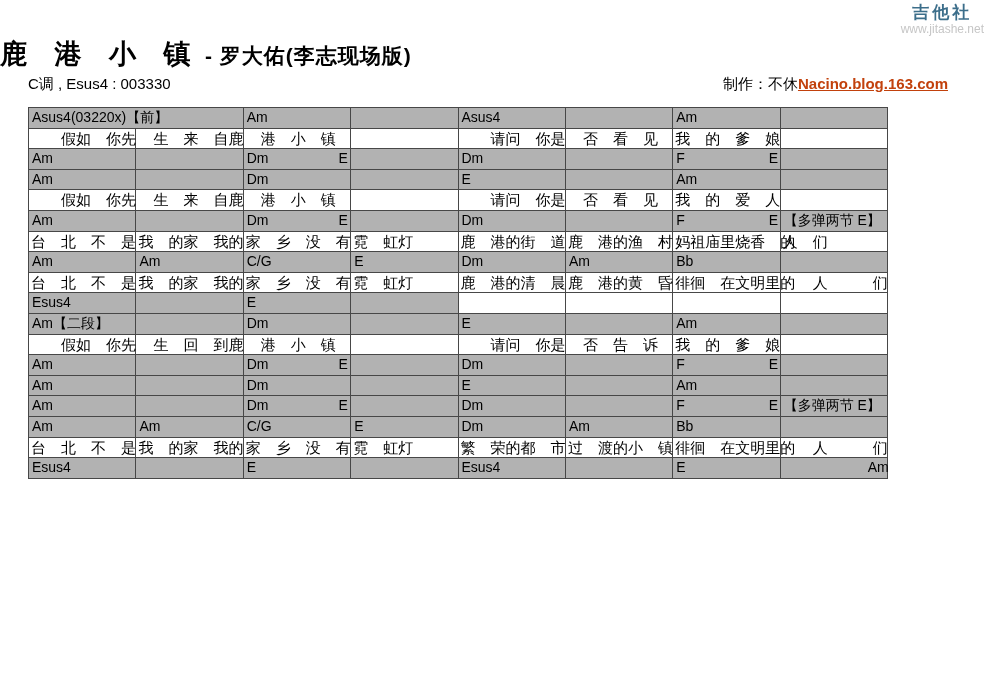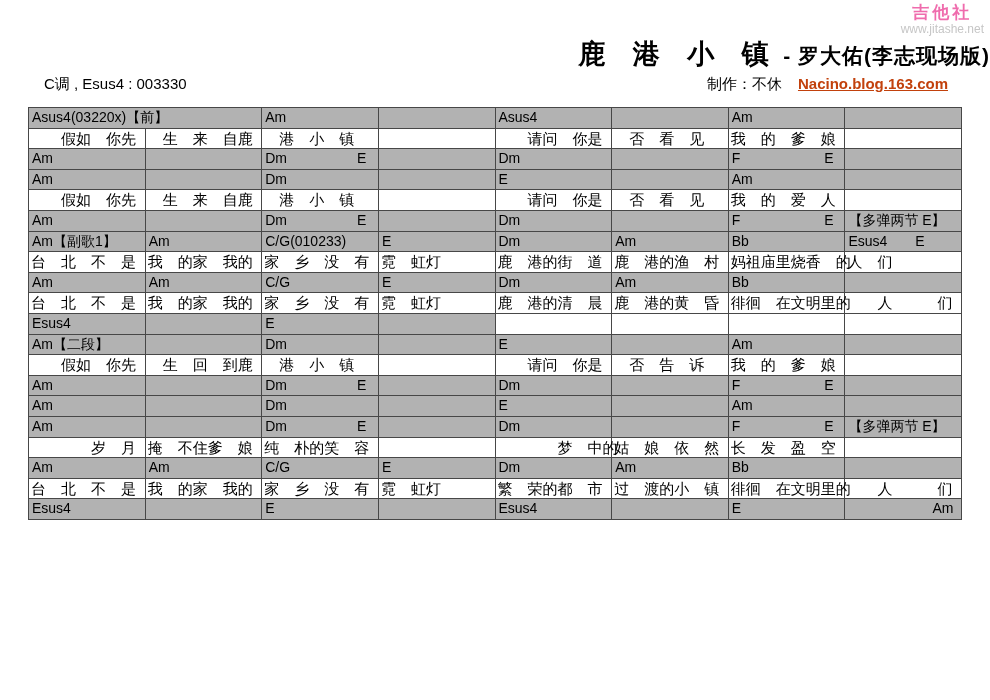--- a/index.html
+++ b/index.html
@@ -3,31 +3,31 @@
 <meta charset="utf-8">
 <style>
   html,body{margin:0;padding:0;}
   body{
     width:990px;height:700px;background:#ffffff;position:relative;
     font-family:"Liberation Sans","DejaVu Sans",sans-serif;color:#000;
     overflow:hidden;
   }
   .page{position:absolute;inset:0;}
   .watermark{position:absolute;top:4px;right:6px;text-align:center;line-height:1.1;}
-  .wm-main{font-size:17px;font-weight:bold;letter-spacing:3px;color:#ec4899;opacity:.8;}
+  .wm-main{font-size:17px;font-weight:bold;letter-spacing:3px;color:#0c4a6e;opacity:.8;}
   .wm-sub{font-size:12px;color:#c6c6c6;}
-  .title{position:absolute;top:36px;left:0;width:100%;text-align:right;white-space:nowrap;}
+  .title{position:absolute;top:36px;left:0;width:100%;text-align:left;white-space:nowrap;}
   .t1{font-size:27px;font-weight:600;letter-spacing:10px;}
   .t2{font-size:21px;font-weight:600;letter-spacing:1px;}
-  .key-info{position:absolute;top:75px;left:44px;font-size:15px;}
+  .key-info{position:absolute;top:75px;left:28px;font-size:15px;}
   .credit{position:absolute;top:75px;right:42px;font-size:15px;}
-  .credit-label{margin-right:16px;}
+  .credit-label{}
   .credit-link{text-decoration:underline;color:#c2410c;font-weight:600;cursor:pointer;}
   table.sheet{
-    position:absolute;left:28px;top:107px;width:934px;
+    position:absolute;left:28px;top:107px;width:860px;
     border-collapse:collapse;table-layout:fixed;
   }
   table.sheet td{
     height:19.6px;line-height:19.6px;padding:0 0 0 3px;
     border:1px solid #474747;white-space:nowrap;overflow:visible;
     font-size:14px;vertical-align:middle;
   }
   table.sheet td.lyric{font-size:15px;padding-left:2px;}
   table.sheet td.shaded{background:#b2b2b2;}
 </style>
@@ -117,30 +117,20 @@
           <td class="chord shaded">Am</td>
           <td class="chord shaded"></td>
           <td class="chord shaded">Dm　　　　　E</td>
           <td class="chord shaded"></td>
           <td class="chord shaded">Dm</td>
           <td class="chord shaded"></td>
           <td class="chord shaded">F　　　　　　E</td>
           <td class="chord shaded">【多弹两节 E】</td>
         </tr>
         <tr>
-          <td class="chord shaded">Am【副歌1】</td>
-          <td class="chord shaded">Am</td>
-          <td class="chord shaded">C/G(010233)</td>
-          <td class="chord shaded">E</td>
-          <td class="chord shaded">Dm</td>
-          <td class="chord shaded">Am</td>
-          <td class="chord shaded">Bb</td>
-          <td class="chord shaded">Esus4　　E</td>
-        </tr>
-        <tr>
           <td class="lyric">台　北　不　是</td>
           <td class="lyric">我　的家　我的</td>
           <td class="lyric">家　乡　没　有</td>
           <td class="lyric">霓　虹灯</td>
           <td class="lyric">鹿　港的街　道</td>
           <td class="lyric">鹿　港的渔　村</td>
           <td class="lyric">妈祖庙里烧香　的</td>
           <td class="lyric">人　们</td>
         </tr>
         <tr>
@@ -217,30 +207,20 @@
           <td class="chord shaded">Am</td>
           <td class="chord shaded"></td>
           <td class="chord shaded">Dm　　　　　E</td>
           <td class="chord shaded"></td>
           <td class="chord shaded">Dm</td>
           <td class="chord shaded"></td>
           <td class="chord shaded">F　　　　　　E</td>
           <td class="chord shaded">【多弹两节 E】</td>
         </tr>
         <tr>
-          <td class="lyric">　　　　岁　月</td>
-          <td class="lyric">掩　不住爹　娘</td>
-          <td class="lyric">纯　朴的笑　容</td>
-          <td class="lyric"></td>
-          <td class="lyric">　　　　梦　中的</td>
-          <td class="lyric">姑　娘　依　然</td>
-          <td class="lyric">长　发　盈　空</td>
-          <td class="lyric"></td>
-        </tr>
-        <tr>
           <td class="chord shaded">Am</td>
           <td class="chord shaded">Am</td>
           <td class="chord shaded">C/G</td>
           <td class="chord shaded">E</td>
           <td class="chord shaded">Dm</td>
           <td class="chord shaded">Am</td>
           <td class="chord shaded">Bb</td>
           <td class="chord shaded"></td>
         </tr>
         <tr>

